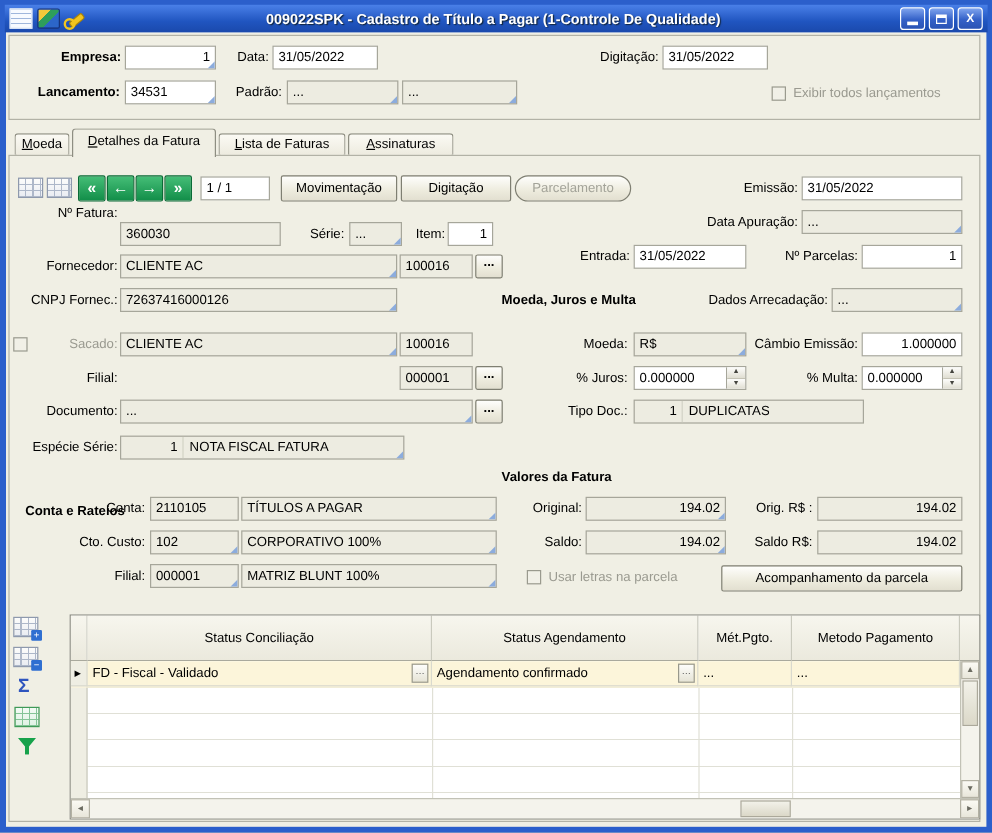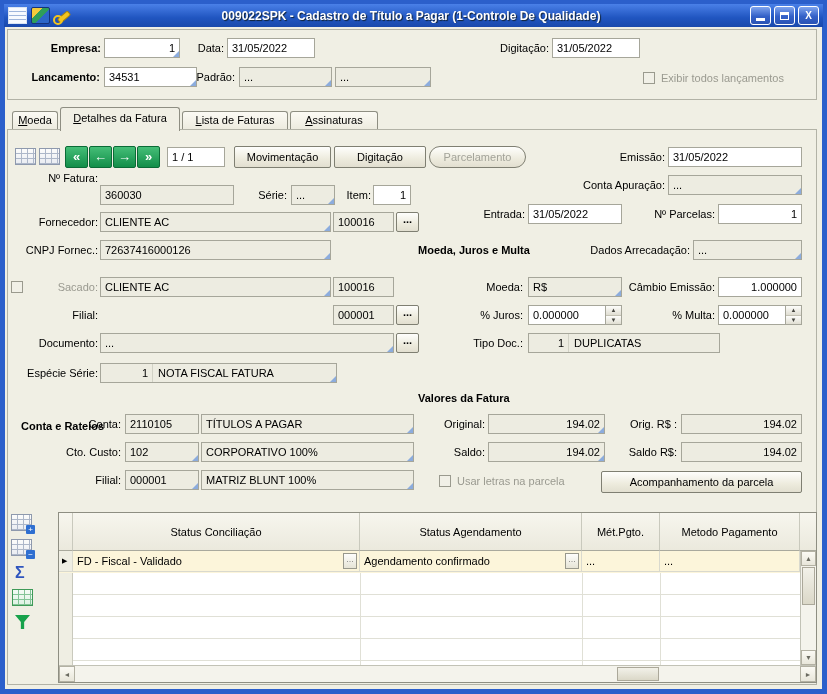--- a/index.html
+++ b/index.html
@@ -90,21 +90,21 @@
     <div class="panel" style="left:2px;top:2px;width:810px;height:71px;"></div>
 
     <div class="lbl b" style="left:20px;top:15px;width:76px;">Empresa:</div>
     <div class="fld num tri" style="left:99px;top:11px;width:76px;">1</div>
     <div class="lbl" style="left:181px;top:15px;width:38px;">Data:</div>
     <div class="fld" style="left:222px;top:11px;width:88px;">31/05/2022</div>
     <div class="lbl" style="left:468px;top:15px;width:76px;">Digitação:</div>
     <div class="fld" style="left:547px;top:11px;width:88px;">31/05/2022</div>
 
     <div class="lbl b" style="left:3px;top:44px;width:92px;">Lancamento:</div>
-    <div class="fld tri" style="left:99px;top:40px;width:93px;">34531</div>
+    <div class="fld tri" style="left:99px;top:40px;width:76px;">34531</div>
     <div class="lbl" style="left:180px;top:44px;width:50px;">Padrão:</div>
     <div class="fld ro tri" style="left:234px;top:40px;width:93px;">...</div>
     <div class="fld ro tri" style="left:330px;top:40px;width:96px;">...</div>
     <div class="cb dis" style="left:638px;top:45px;"></div>
     <div class="lbl ll gray" style="left:656px;top:45px;width:155px;">Exibir todos lançamentos</div>
 
     <div class="tab" style="left:7px;top:84px;width:46px;height:18px;line-height:17px;">Moeda</div>
     <div class="tab active" style="left:55px;top:80px;width:120px;height:24px;line-height:21px;">Detalhes da Fatura</div>
     <div class="tab" style="left:177px;top:84px;width:106px;height:18px;line-height:17px;">Lista de Faturas</div>
     <div class="tab" style="left:285px;top:84px;width:88px;height:18px;line-height:17px;">Assinaturas</div>
@@ -117,21 +117,21 @@
     <div class="nav" style="left:84px;top:119px;">←</div>
     <div class="nav" style="left:108px;top:119px;">→</div>
     <div class="nav" style="left:132px;top:119px;">»</div>
     <div class="fld" style="left:162px;top:120px;width:58px;">1 / 1</div>
     <div class="btn" style="left:229px;top:119px;width:97px;">Movimentação</div>
     <div class="btn" style="left:329px;top:119px;width:92px;">Digitação</div>
     <div class="btn disabled" style="left:424px;top:119px;width:97px;border-radius:11px;">Parcelamento</div>
     <div class="lbl" style="left:598px;top:124px;width:62px;">Emissão:</div>
     <div class="fld" style="left:663px;top:120px;width:134px;">31/05/2022</div>
 
-    <div class="lbl" style="left:553px;top:152px;width:107px;">Conta Apuração:</div>
+    <div class="lbl" style="left:553px;top:152px;width:107px;">Data Apuração:</div>
     <div class="fld ro tri" style="left:663px;top:148px;width:134px;">...</div>
 
     <div class="lbl" style="left:3px;top:145px;width:90px;">Nº Fatura:</div>
     <div class="fld ro" style="left:95px;top:158px;width:134px;">360030</div>
     <div class="lbl" style="left:240px;top:162px;width:42px;">Série:</div>
     <div class="fld ro tri" style="left:286px;top:158px;width:44px;">...</div>
     <div class="lbl" style="left:330px;top:162px;width:36px;">Item:</div>
     <div class="fld num" style="left:368px;top:158px;width:38px;">1</div>
 
     <div class="lbl" style="left:465px;top:181px;width:55px;">Entrada:</div>

